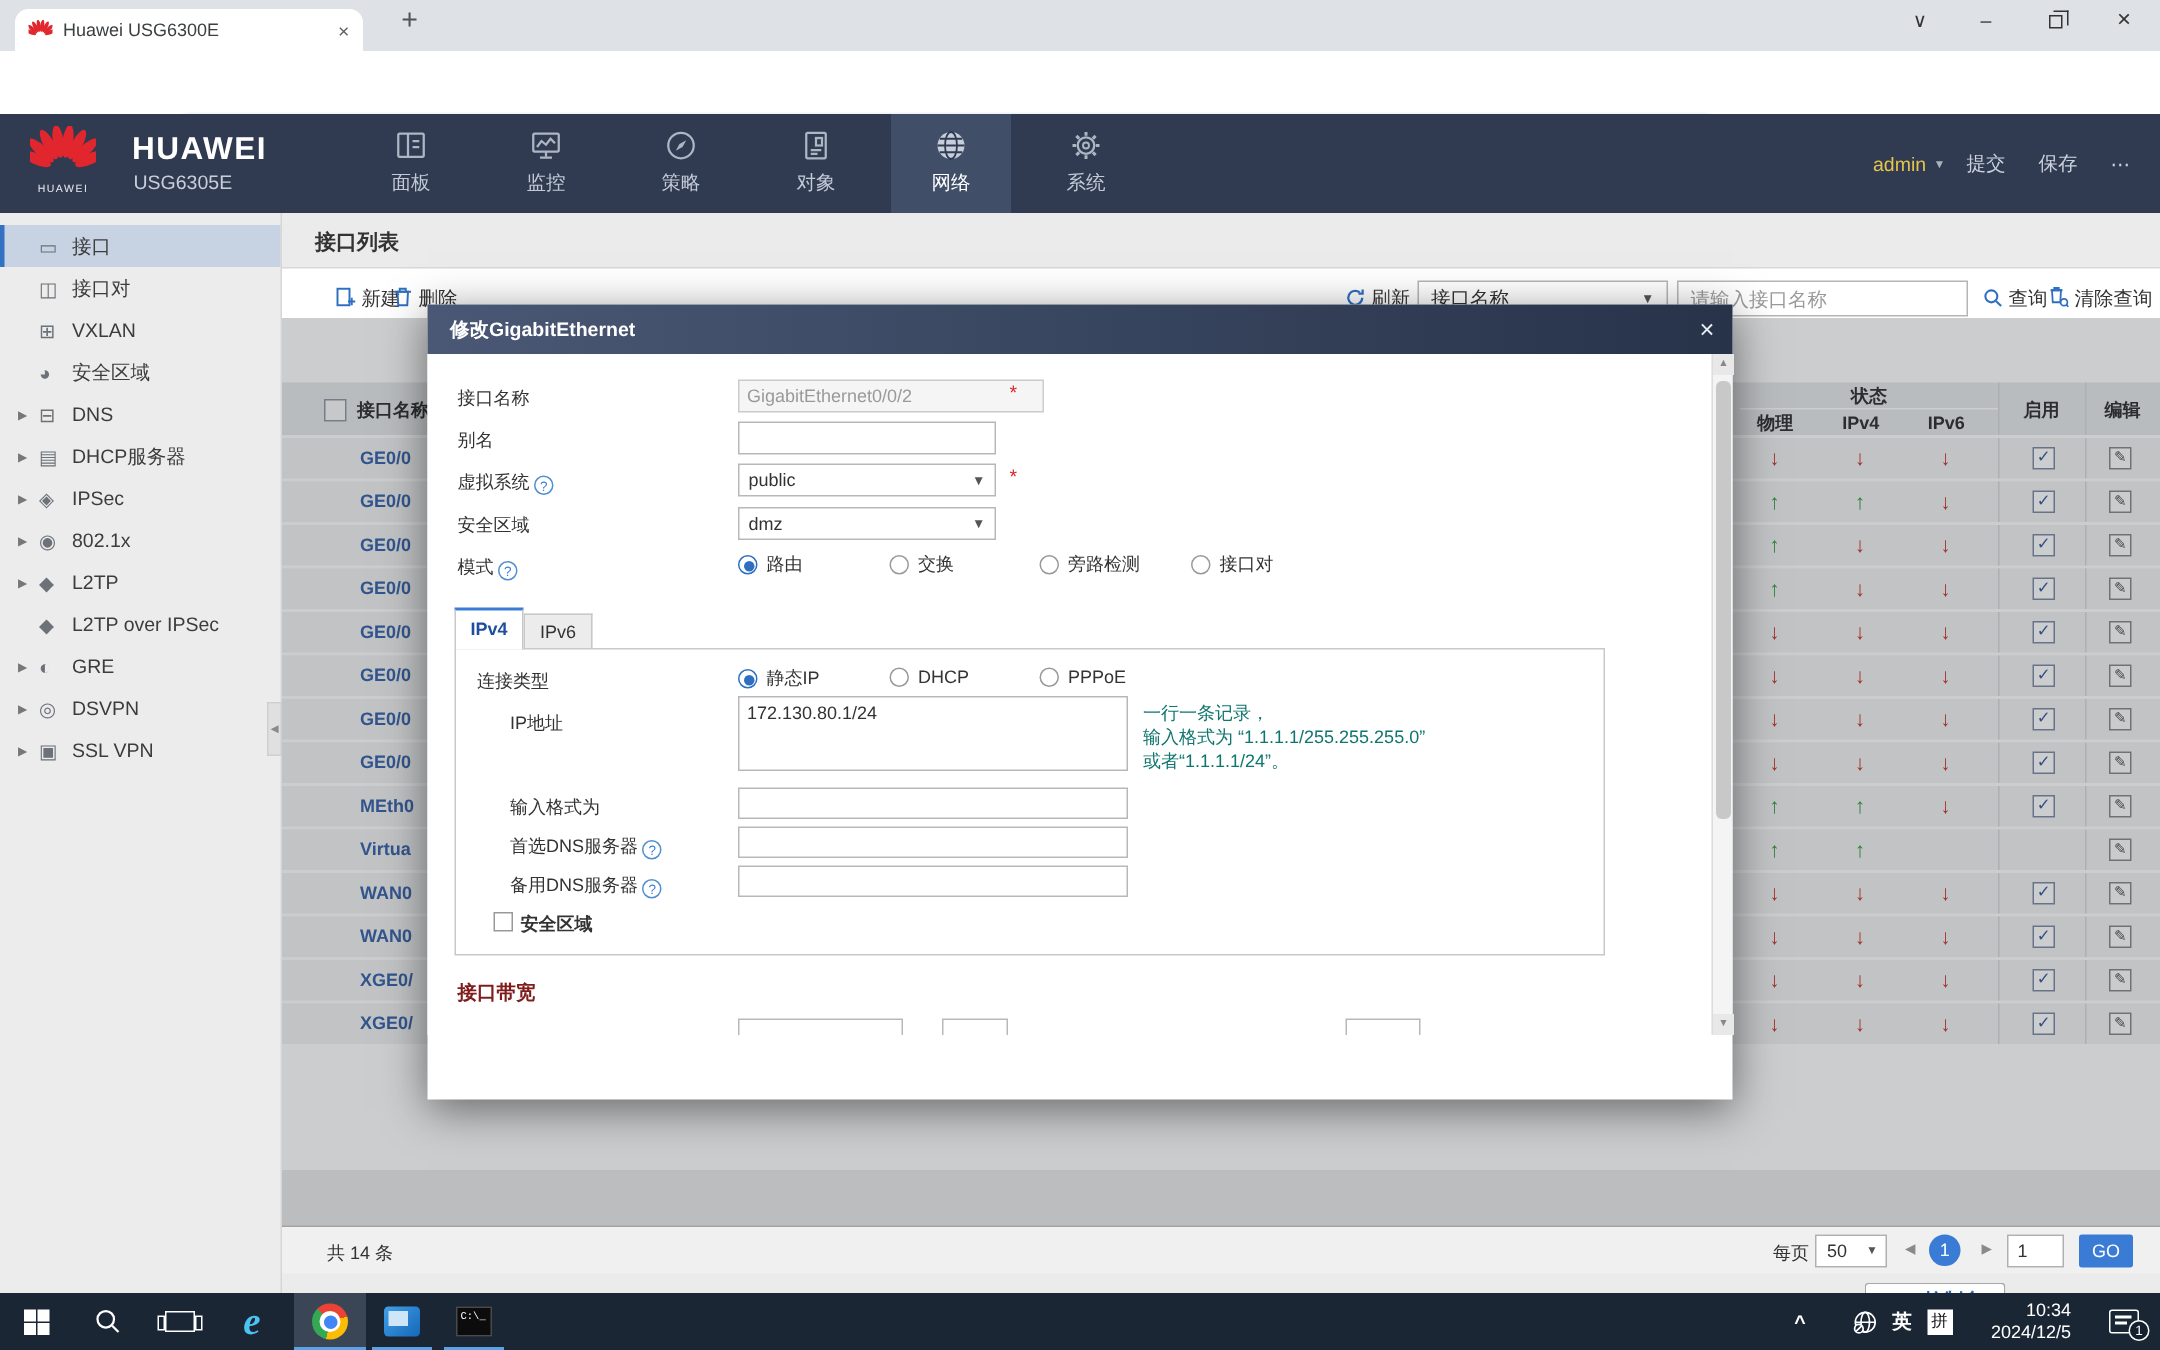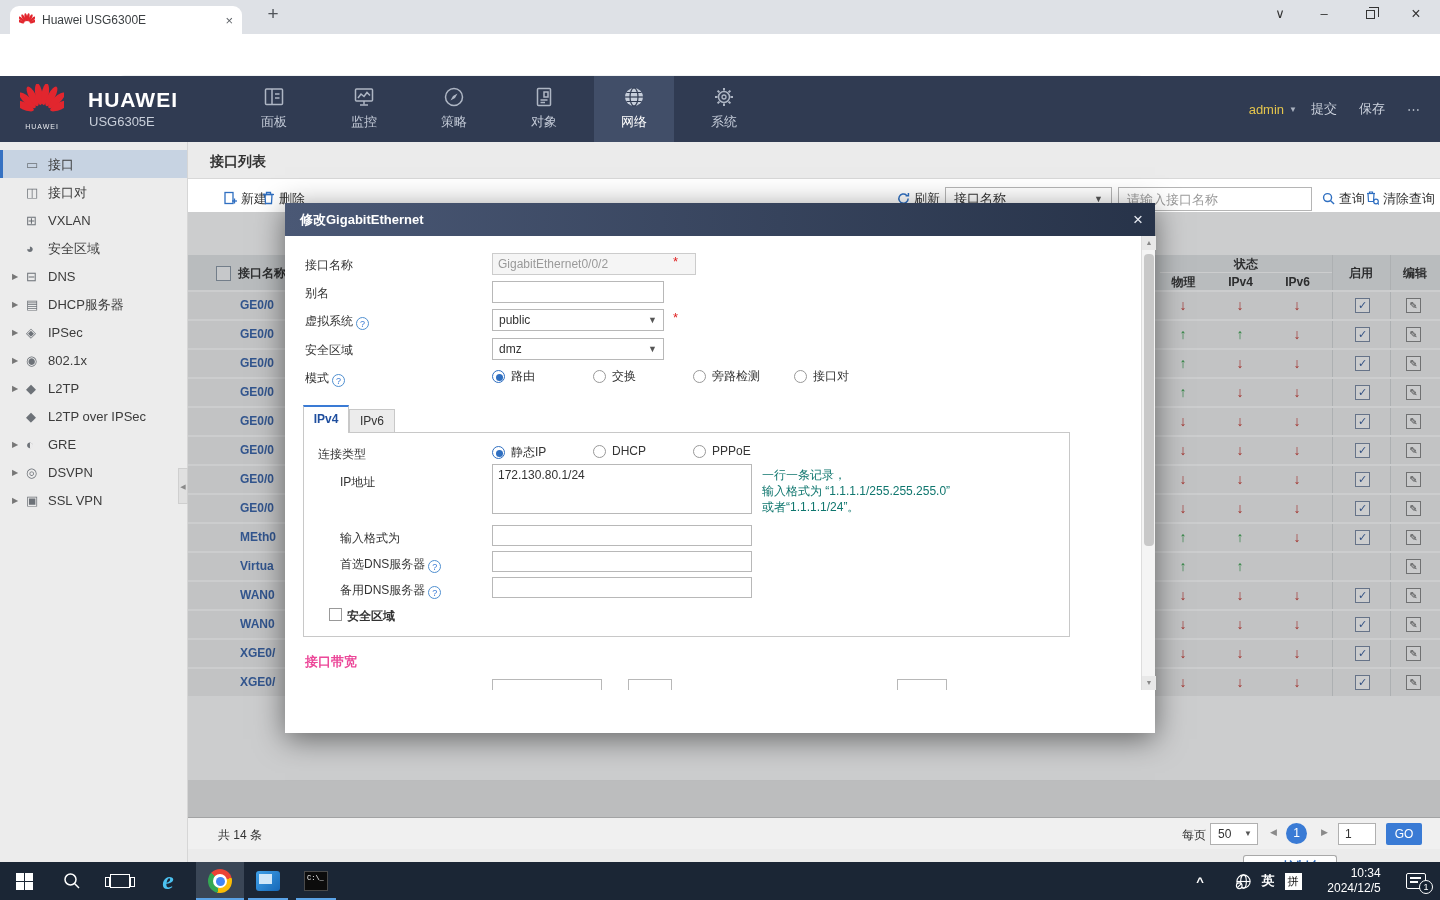--- a/index.html
+++ b/index.html
@@ -108,21 +108,21 @@
 .rdot{width:13px;height:13px;border:1px solid #999;border-radius:50%;background:#fff;position:relative;flex:0 0 auto}
 .radio.sel .rdot{border-color:#2f6fc1}
 .radio.sel .rdot:after{content:"";position:absolute;left:3px;top:3px;width:7px;height:7px;border-radius:50%;background:#2f6fc1}
 .mtab{position:absolute;text-align:center;font-size:12px}
 .mtab.active{left:18px;top:169px;width:46px;height:28px;background:#fff;border:1px solid #c8c8c8;border-bottom:none;border-top:2px solid #3a7bd5;color:#1f4e9e;font-weight:bold;line-height:25px;z-index:2}
 .mtab.inactive{left:64px;top:173px;width:46px;height:24px;background:#ececec;border:1px solid #c8c8c8;border-bottom:none;color:#333;line-height:23px}
 .mpanel{position:absolute;left:18px;top:196px;width:767px;height:205px;border:1px solid #c8c8c8;background:#fff}
 .m-textarea{position:absolute;left:207px;top:228px;width:260px;height:50px;border:1px solid #b8b8b8;font-size:12px;color:#333;padding:3px 5px;resize:none;font-family:"Liberation Sans",sans-serif}
 .hint{position:absolute;left:477px;top:231px;line-height:16px;color:#0f766e}
 .mcheck{position:absolute;left:44px;top:372px;width:13px;height:13px;border:1px solid #999;background:#fff}
-.m-section{position:absolute;left:20px;top:417px;font-size:13px;font-weight:bold;color:#ec4899}
+.m-section{position:absolute;left:20px;top:417px;font-size:13px;font-weight:bold;color:#7f1d1d}
 .m-scroll{position:absolute;right:0;top:33px;width:14px;height:454px;background:#f4f4f4;border-left:1px solid #ddd}
 .m-scroll .sa{position:absolute;left:0;width:14px;height:14px;color:#888;font-size:7px;text-align:center;line-height:14px;background:#e8e8e8}
 .m-thumb{position:absolute;left:2px;top:18px;width:10px;height:292px;background:#c8c8c8;border-radius:4px}
 .m-footer{position:absolute;left:0;bottom:0;right:0;height:43px;border-top:1px solid #d5d5d5;background:#fff}
 .btn-ok{position:absolute;left:705px;top:9px;width:66px;height:24px;background:#3a7bd5;color:#fff;text-align:center;line-height:24px;font-size:13px;border-radius:2px}
 .btn-cancel{position:absolute;left:783px;top:9px;width:66px;height:24px;background:#fff;border:1px solid #9fb6d8;color:#555;text-align:center;line-height:22px;font-size:13px;border-radius:2px}
 
 #taskbar{position:absolute;left:0;bottom:0;right:0;height:38px;background:#1b2635;z-index:20}
 .tk-slot{position:absolute;top:0;width:48px;height:38px;display:flex;align-items:center;justify-content:center}
 .tk-active{background:#3a4656}

